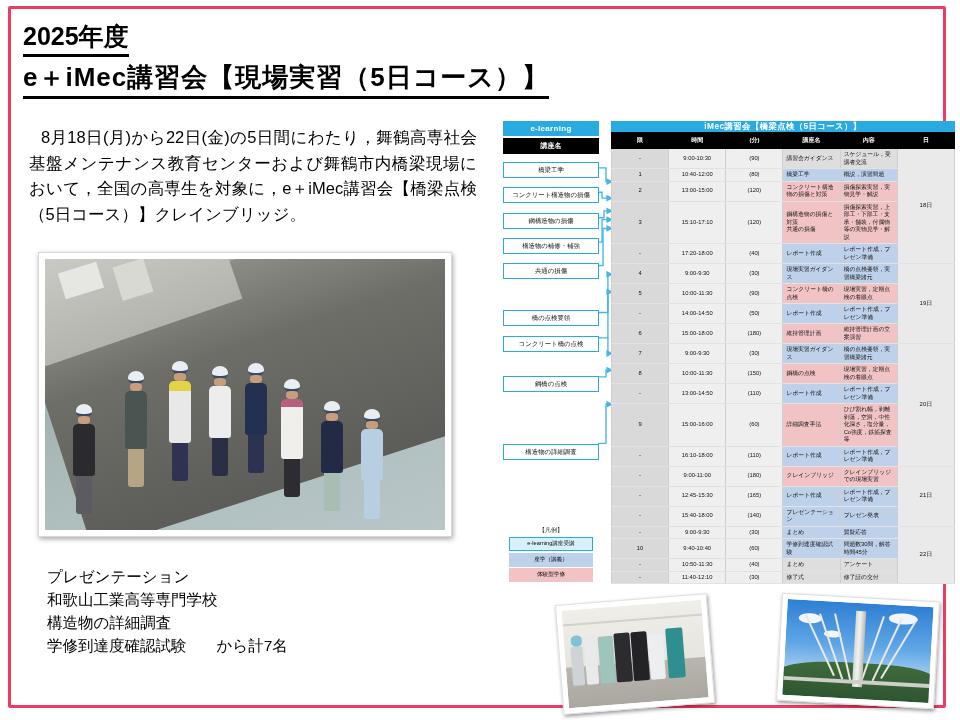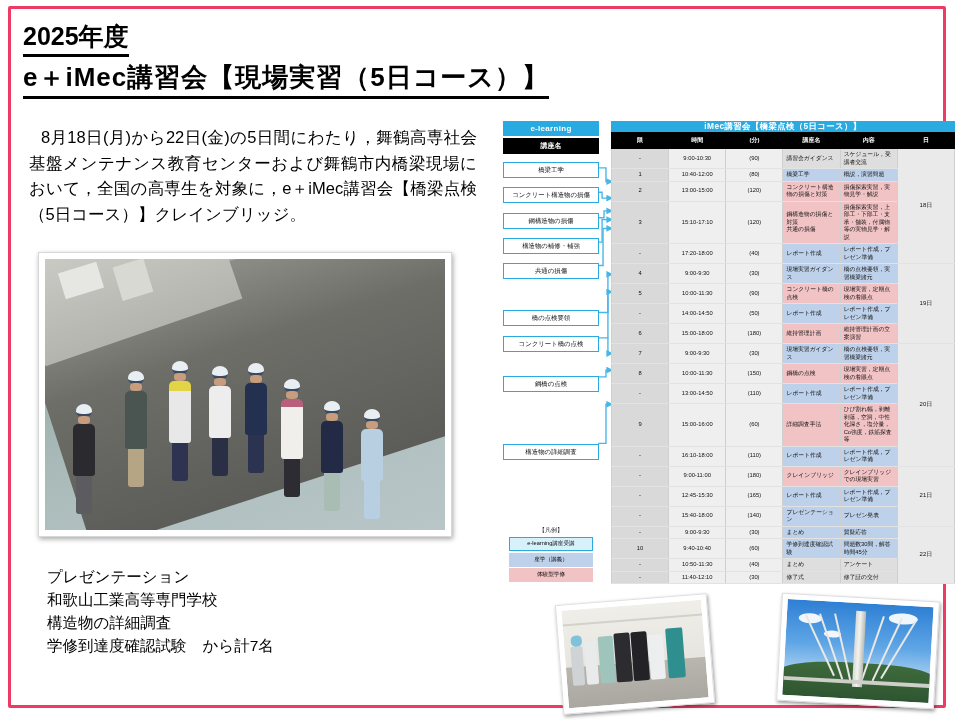--- a/index.html
+++ b/index.html
@@ -52,21 +52,21 @@
           border-bottom:3px solid #3b4a63;box-sizing:border-box;}
   .p-face{width:54%;height:8px;margin:-1px auto 0;border-radius:40%;background:#c79d7e;}
   .p-body{width:100%;height:52px;margin:0 auto;border-radius:5px 5px 3px 3px;}
   .p-legs{width:74%;height:38px;margin:0 auto;border-radius:0 0 3px 3px;}
   
   .participants{
     position:absolute;left:36px;top:556px;
     font-size:15.5px;line-height:23px;color:#000;
   }
   .participants .row{white-space:nowrap;}
-  .participants .tail{display:inline-block;margin-left:16px;}
+  .participants .tail{display:inline-block;margin-left:30px;}
   
   .panel{position:absolute;left:492px;top:112px;width:452px;height:458px;}
   
   .elearn{position:absolute;left:0;top:0;width:96px;}
   .elearn-head{
     background:#29abe2;color:#fff;font-weight:bold;font-size:8px;
     text-align:center;padding:3px 0;letter-spacing:.3px;
   }
   .elearn-sub{
     background:#000;color:#fff;font-weight:bold;font-size:7px;

